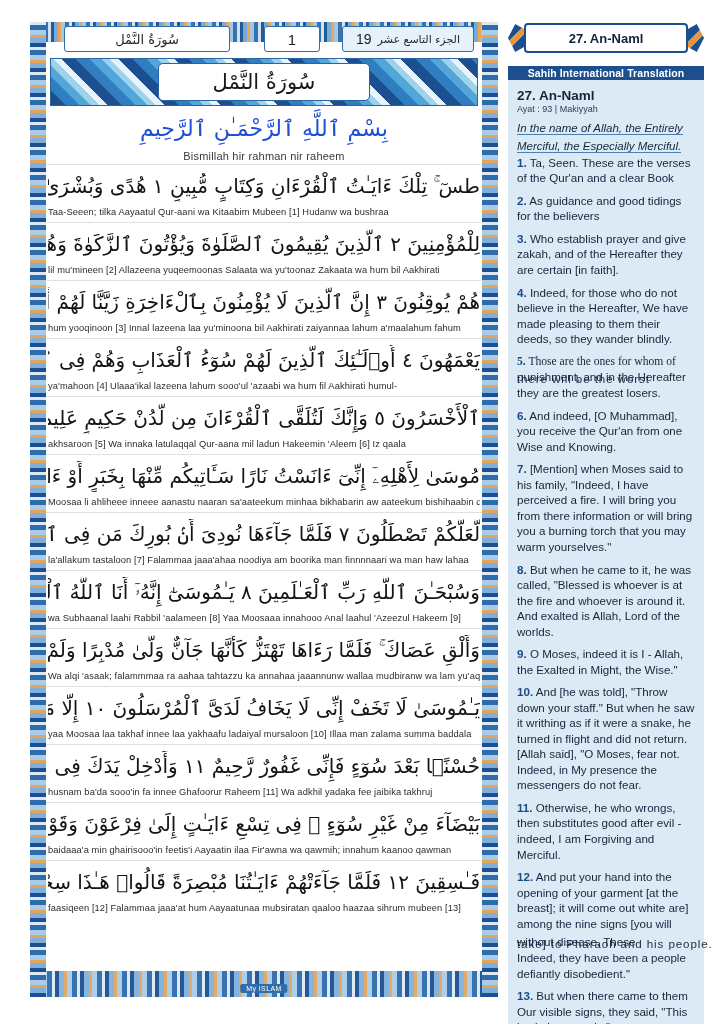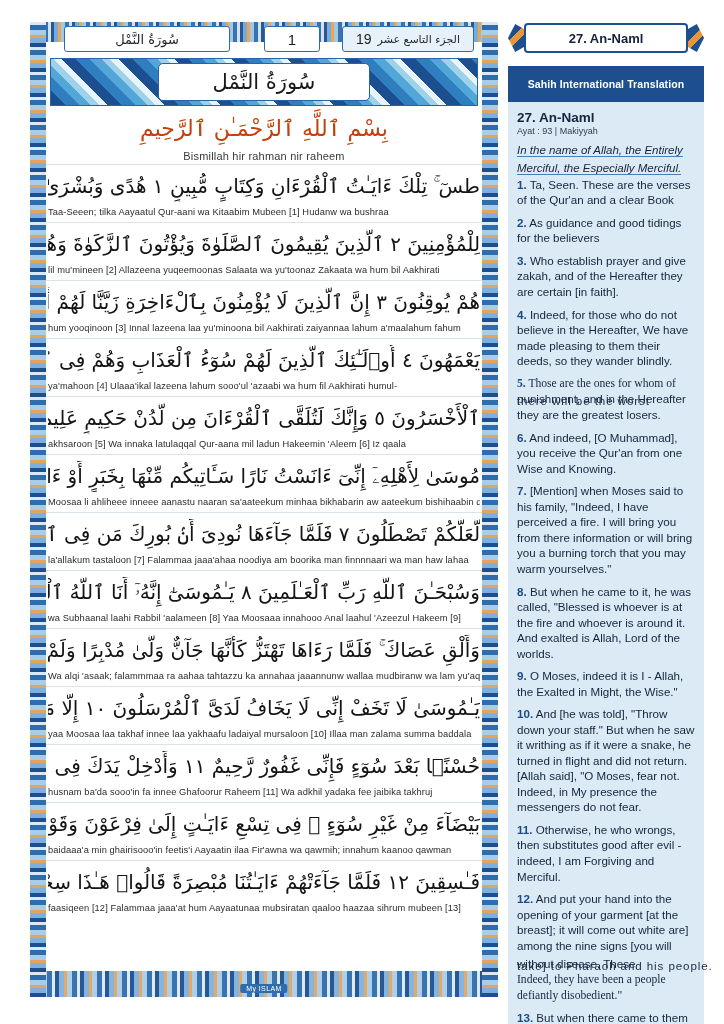--- a/index.html
+++ b/index.html
@@ -144,21 +144,21 @@
   }
 
   
   .basmalah {
     text-align: center;
     padding: 10px 0 2px 0;
   }
   .basmalah .ar {
     font-family: "DejaVu Sans", sans-serif;
     font-size: 22px;
-    color: #c2410c;
+    color: #1d4ed8;
     direction: rtl;
   }
   .basmalah .tr {
     font-size: 11px;
     color: #3a3a3a;
     margin-top: 9px;
     letter-spacing: .2px;
   }
 
   
@@ -236,21 +236,21 @@
   }
   .wing.right {
     clip-path: polygon(100% 50%, 55% 0, 0 18%, 0 82%, 55% 100%);
   }
   .side-sub {
     background: #1d4f8f;
     color: #ffffff;
     font-size: 10.5px;
     font-weight: bold;
     text-align: center;
-    padding: 12px 0;
+    padding: 1px 0;
     letter-spacing: .1px;
   }
   .side-body {
     background: #dceaf6;
     padding: 8px 9px 12px 9px;
     min-height: 880px;
     box-sizing: border-box;
   }
   .surah-heading {
     font-size: 13.5px;
@@ -421,19 +421,19 @@
           <div class="verse"><span class="vnum">8.</span><span> But when he came to it, he was called, "Blessed is whoever is at the fire and whoever is around it. And exalted is Allah, Lord of the worlds.</span></div>
           <div class="verse"><span class="vnum">9.</span><span> O Moses, indeed it is I - Allah, the Exalted in Might, the Wise."</span></div>
           <div class="verse"><span class="vnum">10.</span><span> And [he was told], "Throw down your staff." But when he saw it writhing as if it were a snake, he turned in flight and did not return. [Allah said], "O Moses, fear not. Indeed, in My presence the messengers do not fear.</span></div>
           <div class="verse"><span class="vnum">11.</span><span> Otherwise, he who wrongs, then substitutes good after evil - indeed, I am Forgiving and Merciful.</span></div>
           <div class="verse" style="margin-bottom: 0px;"><span class="vnum">12.</span><span> And put your hand into the opening of your garment [at the breast]; it will come out white are]</span></div>
           <div class="verse" style="margin-bottom: 7px;">among the nine signs [you will</div>
           <div class="overlap-wrap" style="margin-top: -4px;">
             <div class="overlap-a">without disease. These</div>
             <div class="overlap-b">take] to Pharaoh and his people.</div>
           </div>
-          <div class="verse" style=" font-family: Liberation Serif, serif;">Indeed, they have been a people defiantly disobedient."</div>
+          <div class="verse" style="">Indeed, they have been a people defiantly disobedient."</div>
           <div class="verse"><span class="vnum">13.</span><span> But when there came to them Our visible signs, they said, "This is obvious magic."</span></div>
         </div>
     </div>
   </div>
 
 </div>
 
 </body></html>

